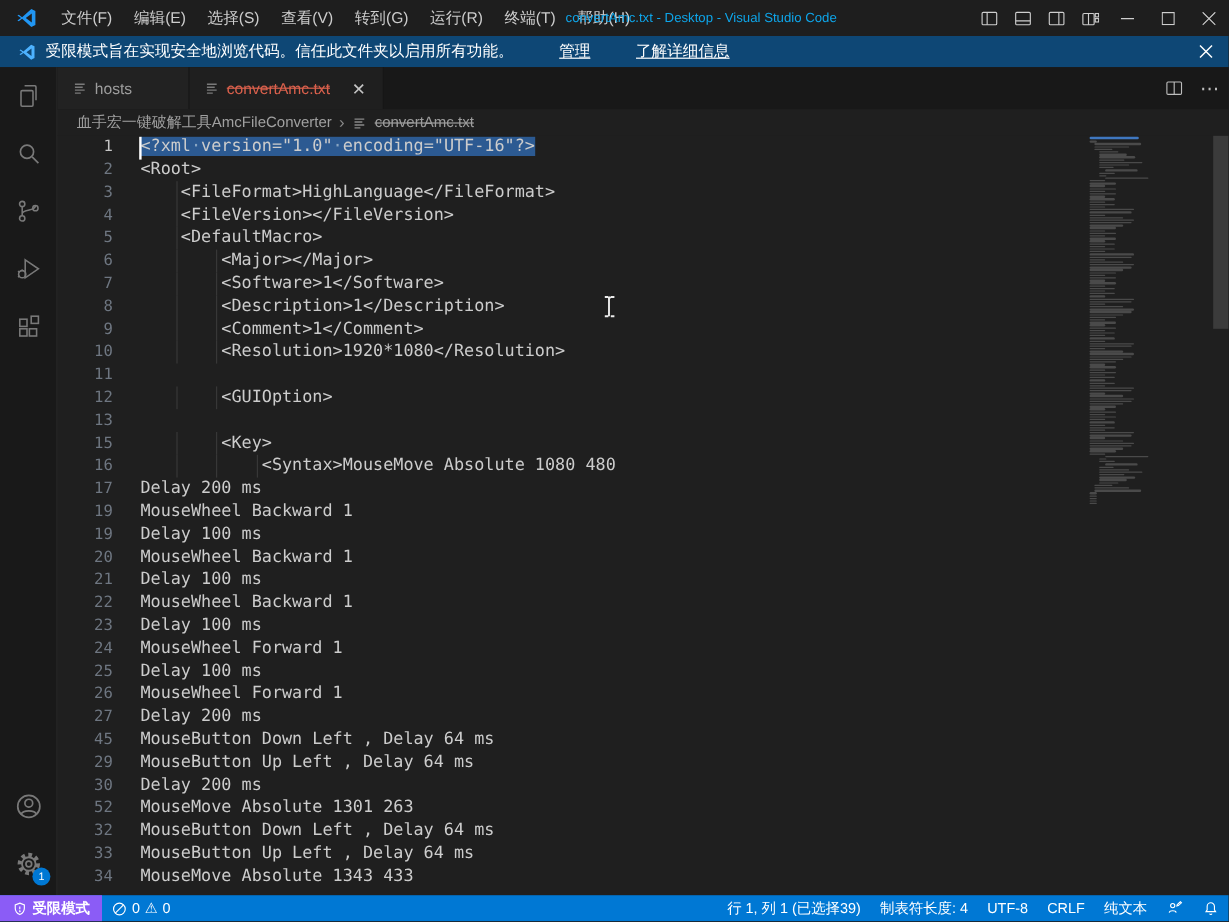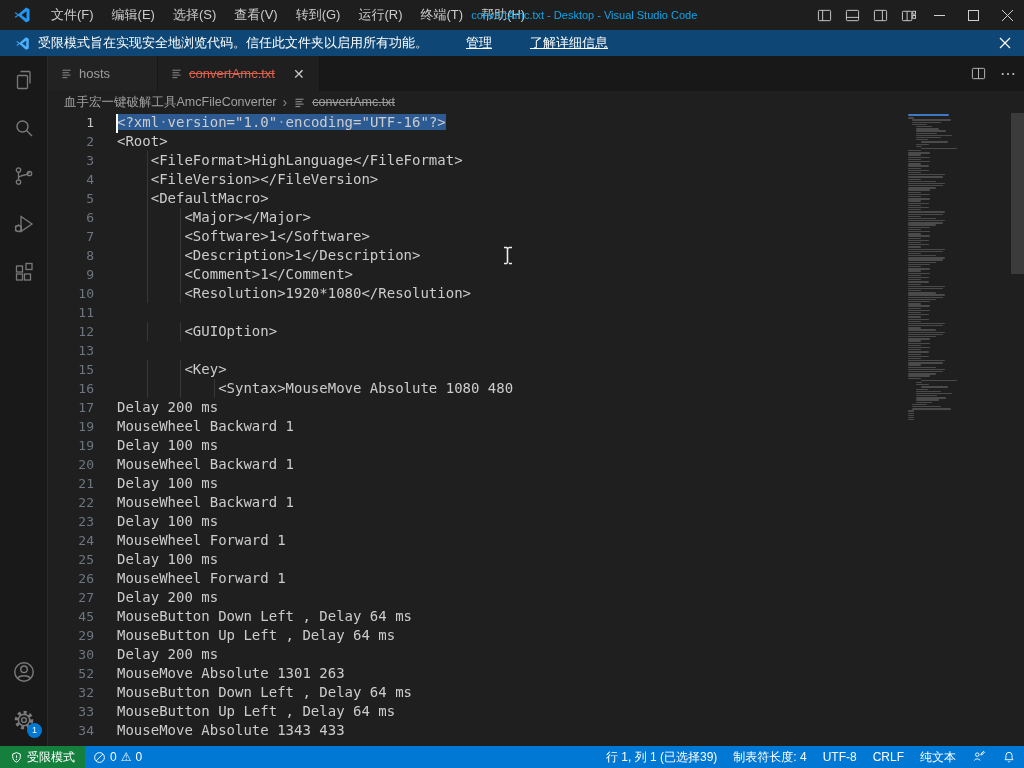--- a/index.html
+++ b/index.html
@@ -69,21 +69,21 @@
   .mm-row.sel { background:#3f77c0; opacity:1; height:2.4px; }
   .scroll-thumb { position:absolute; right:0; top:0; width:13px; height:161px; background:#424242; opacity:.8; }
 
   
   .ibeam { position:absolute; left:455px; top:135px; color:#e9e9e9; font-family:"DejaVu Sans Mono", monospace; }
 
   
   .statusbar { position:absolute; bottom:0; left:0; width:1024px; height:22px; background:#0078d4;
     color:#ffffff; font-size:12px; display:flex; align-items:center; }
   .sb-item { display:flex; align-items:center; gap:4px; padding:0 8px; height:22px; cursor:pointer; white-space:nowrap; }
-  .sb-item.prominent { background:#15803d; padding:0 10px; }
+  .sb-item.prominent { background:#8b5cf6; padding:0 10px;font-weight:bold; }
   .sb-right { margin-left:auto; display:flex; align-items:center; }
   svg { display:block; }
 </style>
 </head>
 <body>
 
 <div id="app">
 
   <div class="titlebar">
     <span class="logo">

